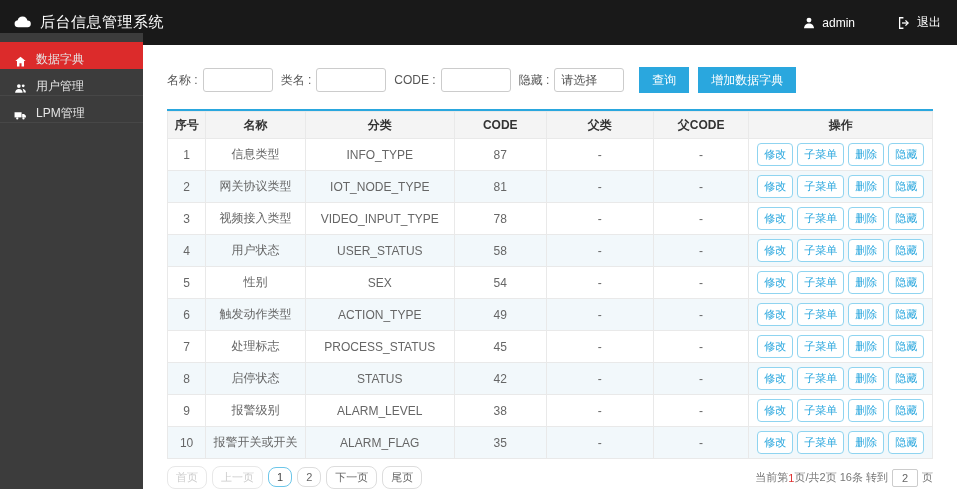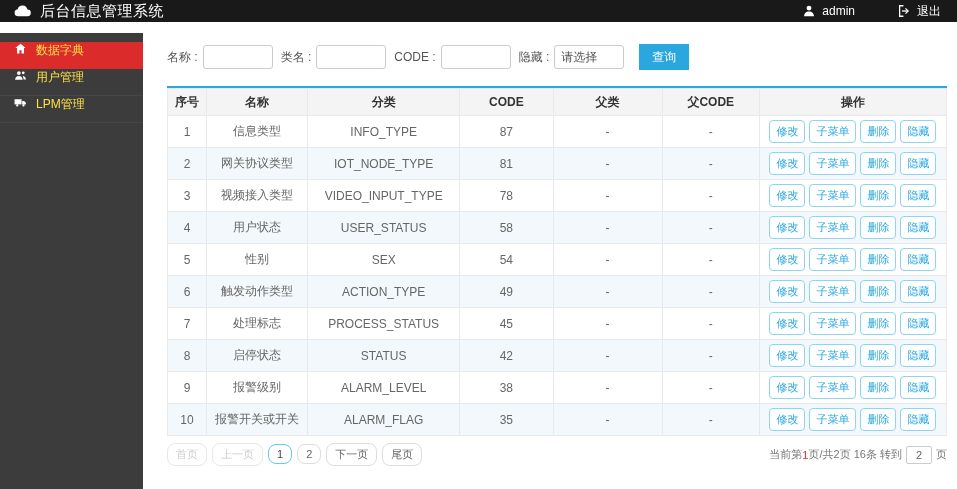--- a/index.html
+++ b/index.html
@@ -6,45 +6,45 @@
   html,body { margin:0; padding:0; }
   body {
     width: 957px; height: 489px;
     font-family: "Liberation Sans", sans-serif;
     background: #ffffff;
     position: relative;
     overflow: hidden;
   }
   
   .topbar {
-    height: 22px; background: #191919; color: #fff;
+    height: 45px; background: #191919; color: #fff;
     display: flex; align-items: center; padding: 0 16px 0 13px;
   }
   .logo { width: 19px; height: 19px; margin-right: 8px; display:inline-flex; }
   .logo svg { width: 100%; height: 100%; }
   .app-title { font-size: 15px; letter-spacing: .5px; }
   .topbar-right { margin-left: auto; display: flex; align-items: center; gap: 42px; font-size: 12px; }
   .tb-item { display: flex; align-items: center; gap: 6px; cursor: pointer; }
   .ticon { width: 14px; height: 14px; display: inline-flex; }
   .ticon svg { width: 100%; height: 100%; }
   
   .sidebar {
     position: absolute; top: 33px; left: 0; bottom: 0; width: 143px;
     background: #3c3c3c; padding-top: 9px;
   }
   .side-item {
-    height: 27px; display: flex; align-items: flex-start; padding-left: 14px;
-    color: #fde047; font-size: 12px; cursor: pointer;
+    height: 27px; display: flex; align-items: flex-end; padding-left: 14px;
+    color: #e5e5e5; font-size: 12px; cursor: pointer;
     border-bottom: 1px solid #474747;
   }
   .side-item.active { background: #dc2b2b; border-bottom-color: #dc2b2b; }
   .side-icon { width: 13px; height: 13px; margin-right: 9px; display: inline-flex; }
   .side-icon svg { width: 100%; height: 100%; }
   
-  .main { margin-left: 143px; padding: 22px 10px 0 24px; }
+  .main { margin-left: 143px; padding: 22px 24px 0 24px; }
   .search-row { display: flex; align-items: center; font-size: 12px; color: #555; }
   .f-group { display: flex; align-items: center; margin-right: 8px; }
   .f-label { margin-right: 5px; white-space: nowrap; }
   .f-input, .f-select {
     width: 70px; height: 24px; border: 1px solid #ccc; border-radius: 3px;
     font-size: 12px; padding: 0 6px; color: #555; background: #fff;
     font-family: "Liberation Sans", sans-serif;
   }
   .f-select { display: flex; align-items: center; cursor: pointer; }
   .btn {
@@ -168,20 +168,21 @@
         <span class="f-group">
           <span class="f-label">CODE :</span>
           <input class="f-input" style="">
         </span>
         <span class="f-group">
           <span class="f-label">隐藏 :</span>
           <span class="f-select">请选择</span>
         </span>
       </div>
     <button class="btn btn-query">查询</button>
+    <button class="btn btn-add">增加数据字典</button>
   </div>
 
   <div class="panel">
     <table class="dict-table">
       <colgroup>
         <col style="width:5%">
           <col style="width:13%">
           <col style="width:19.5%">
         <col style="width:12%">
           <col style="width:14%">

